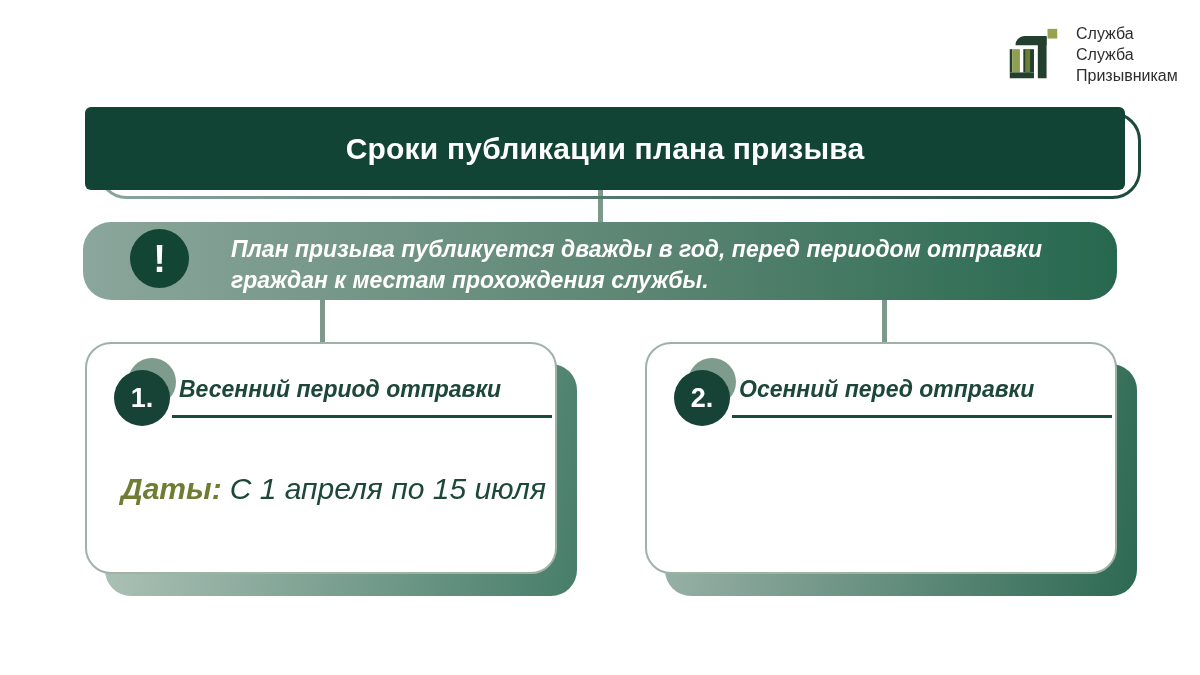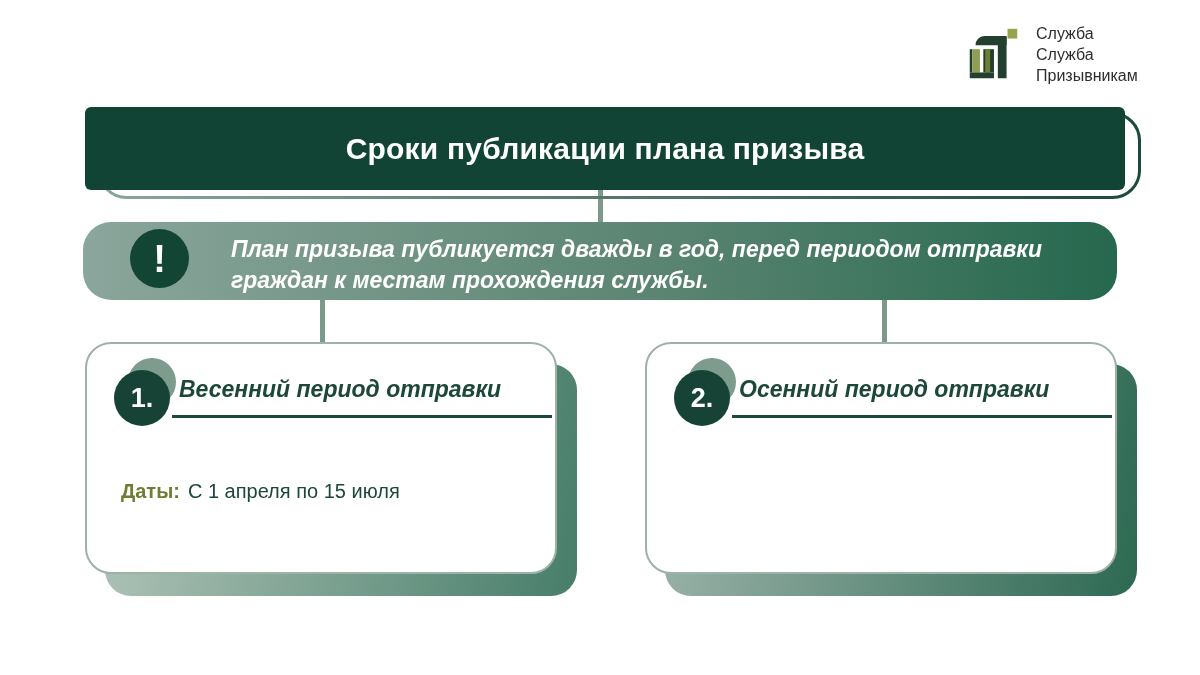--- a/index.html
+++ b/index.html
@@ -2,21 +2,21 @@
 <html><head>
 <meta charset="utf-8">
 <style>
   html,body{margin:0;padding:0;background:#ffffff;}
   #stage{
     position:relative;width:1200px;height:675px;overflow:hidden;
     background:#ffffff;
     font-family:"Liberation Sans","DejaVu Sans",sans-serif;
   }
   
-  .logo{position:absolute;top:24px;left:962px;display:flex;align-items:center;gap:12px;}
+  .logo{position:absolute;top:24px;left:1002px;display:flex;align-items:center;gap:12px;}
   .logo-icon{width:62px;height:62px;}
   .logo-text{font-size:16px;line-height:1.3;font-weight:500;color:#2e2e2e;}
   
   .header-outline{position:absolute;left:85px;top:112px;width:1058px;height:92px;z-index:1;}
   .header{
     position:absolute;left:85px;top:107px;width:1040px;height:83px;z-index:2;
     background:#114434;border-radius:6px;
     display:flex;align-items:center;justify-content:center;
   }
   .header-title{color:#ffffff;font-size:30px;font-weight:700;letter-spacing:.2px;}
@@ -62,21 +62,21 @@
   }
   .num-text{color:#ffffff;font-size:27px;font-weight:800;}
   .card-title{
     position:absolute;left:92px;top:32px;width:370px;
     color:#1d473a;font-size:23px;font-style:italic;font-weight:600;white-space:nowrap;
   }
   .card-underline{
     position:absolute;left:85px;top:71px;width:380px;height:3px;background:#1a4a3c;
   }
   .card-dates{
-    position:absolute;left:34px;top:136px;font-size:20px;white-space:nowrap;
+    position:absolute;left:34px;top:128px;font-size:30px;white-space:nowrap;font-style:italic;
   }
   .dates-label{color:#6f7d33;font-weight:800;margin-right:8px;}
   .dates-value{color:#1d473a;font-weight:500;}
 </style>
 </head>
 <body>
 
 <div id="stage">
 
   <div class="logo">
@@ -134,17 +134,17 @@
       <span class="dates-label">Даты:</span><span class="dates-value">С 1 апреля по 15 июля</span>
     </div>
   </div>
 
   <div class="card-shadow shadow-2"></div>
   <div class="card card-2">
     <div class="num-back"></div>
     <div class="num-circle">
       <span class="num-text">2.</span>
     </div>
-    <div class="card-title">Осенний период отправки</div>
+    <div class="card-title">Осенний перед отправки</div>
     <div class="card-underline"></div>
   </div>
 
 </div>
 
 </body></html>

